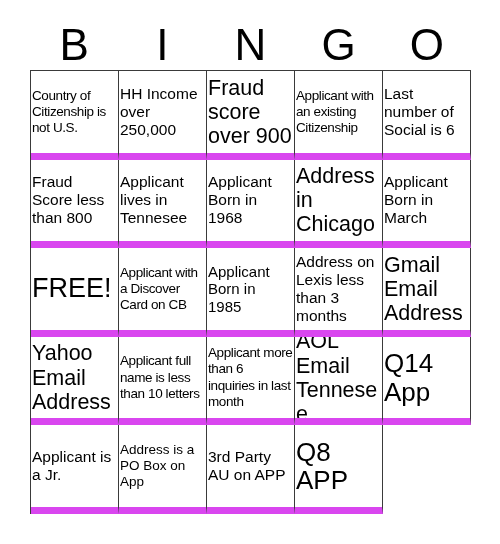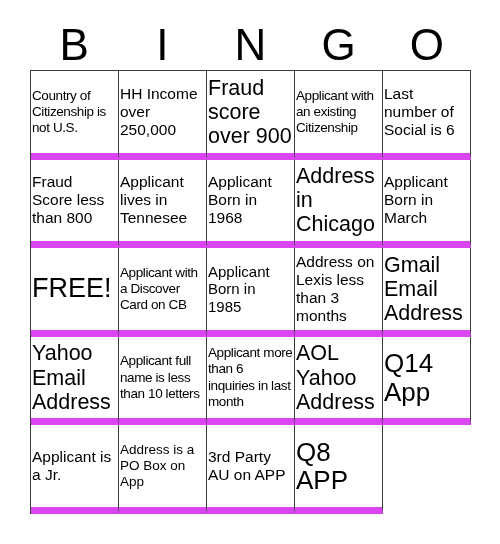--- a/index.html
+++ b/index.html
@@ -151,21 +151,21 @@
       <div class="cell t-xl">
         <span class="cell-text">Yahoo Email Address</span>
       </div>
       <div class="cell t-sm squeeze">
         <span class="cell-text">Applicant full name is less than 10 letters</span>
       </div>
       <div class="cell t-sm squeeze">
         <span class="cell-text">Applicant more than 6 inquiries in last month</span>
       </div>
       <div class="cell t-xl">
-        <span class="cell-text">AOL Yahoo Address</span>
+        <span class="cell-text">AOL Email Tennesee</span>
       </div>
       <div class="cell t-xxl">
         <span class="cell-text">Q14 App</span>
       </div>
       <div class="cell t-md">
         <span class="cell-text">Applicant is a Jr.</span>
       </div>
       <div class="cell t-sm">
         <span class="cell-text">Address is a PO Box on App</span>
       </div>

